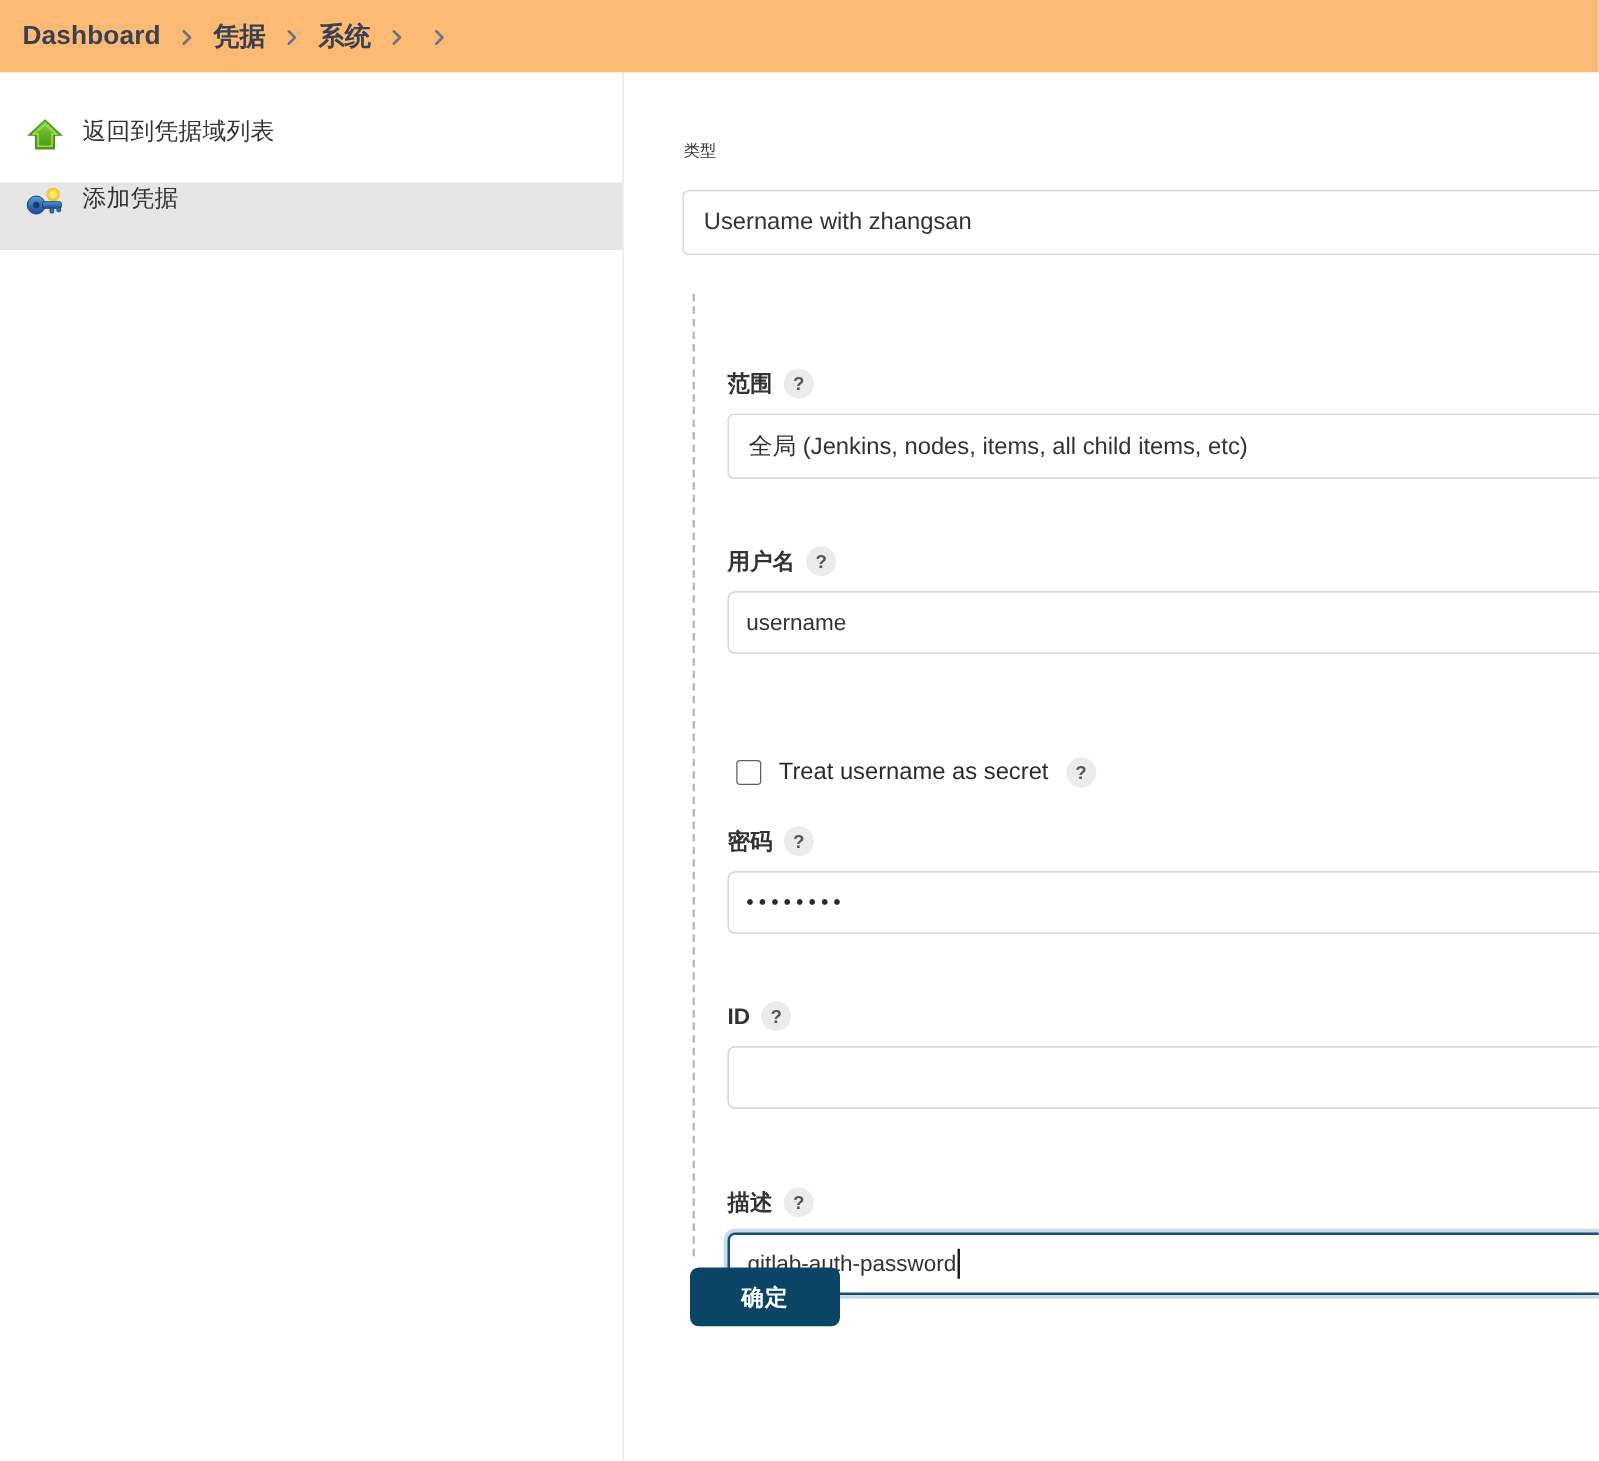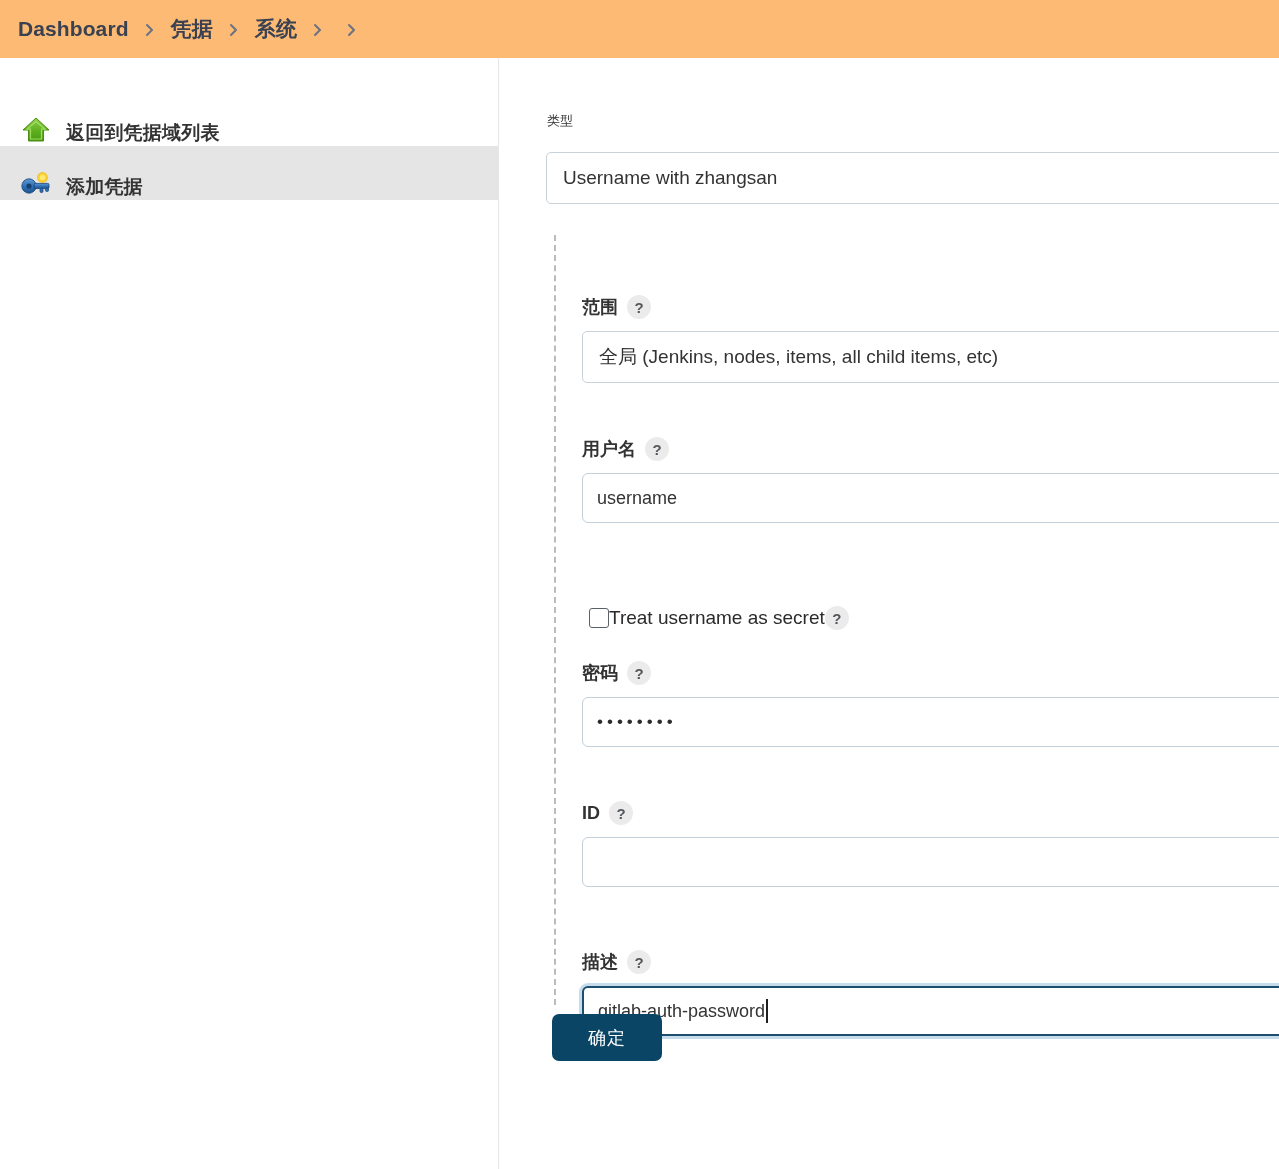--- a/index.html
+++ b/index.html
@@ -47,26 +47,25 @@
   .sidebar {
     position: absolute;
     left: 0; top: 58px;
     width: 499px;
     height: 1111px;
     background: #ffffff;
     border-right: 1px solid #e6e6e6;
   }
   .side-item {
     display: flex;
-    align-items: flex-end;
+    align-items: flex-start;
     height: 54px;
     padding-left: 20px;
     cursor: pointer;
     background: transparent;
-    font-weight: bold;
   }
   .side-item.active { background: #e5e5e5; }
   .side-icon {
     width: 32px; height: 32px;
     flex: 0 0 32px;
     display: flex; align-items: center; justify-content: center;
     margin-right: 14px;
   }
   .side-label {
     font-size: 19px;
@@ -163,20 +162,21 @@
   }
 
   .row { position: absolute; left: 26px; width: 835px; }
   .row .field-label { margin-bottom: 12px; }
 
   .checkbox-row {
     position: absolute;
     left: 33px;
     display: flex;
     align-items: center;
+    gap: 14px;
   }
   .checkbox {
     width: 20px; height: 20px;
     border: 1.6px solid #5b6166;
     border-radius: 3px;
     background: #ffffff;
     cursor: pointer;
     flex: 0 0 20px;
   }
   .checkbox-label {
@@ -195,28 +195,28 @@
     width: 1.5px;
     height: 24px;
     background: #1f1f1f;
     margin-left: 1px;
     vertical-align: middle;
   }
 
   .submit-btn {
     position: absolute;
     left: 552px; top: 1014px;
-    width: 110px; height: 47px;
+    width: 120px; height: 47px;
     background: #0b4566;
     color: #ffffff;
     border: none;
     border-radius: 7px;
     font-family: "Liberation Sans", "DejaVu Sans", sans-serif;
     font-size: 18px;
-    font-weight: normal;
+    font-weight: bold;
     cursor: pointer;
     letter-spacing: 1px;
   }
 </style>
 </head>
 <body>
 
 <div class="breadcrumb-bar">
   <a class="crumb" href="#">Dashboard</a>
   <span class="crumb-sep">

